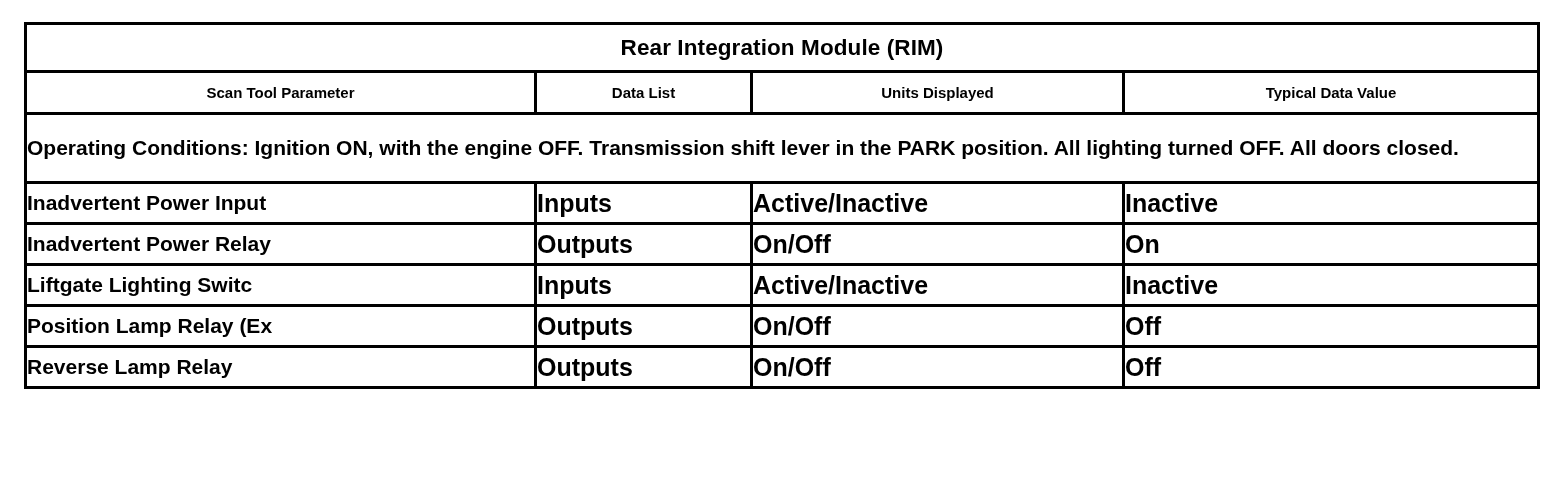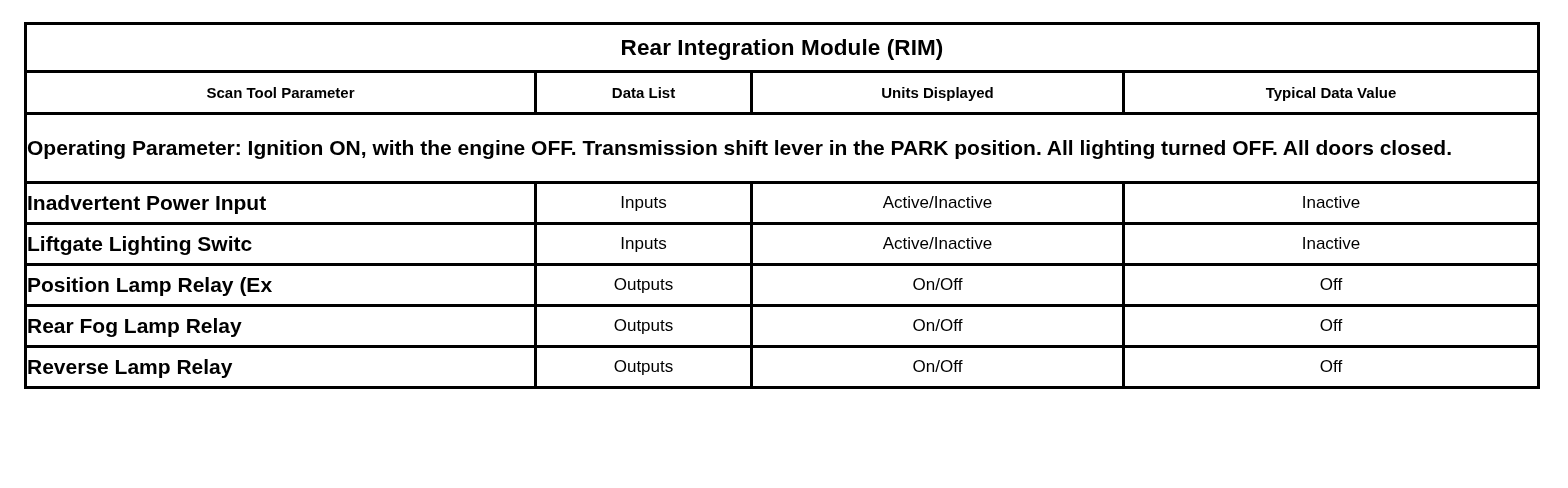--- a/index.html
+++ b/index.html
@@ -77,23 +77,23 @@
     text-align: left;
     font-weight: bold;
     font-size: 21px;
     height: 38px;
     line-height: 38px;
     padding-left: 6px;
     white-space: nowrap;
   }
 
   .cell-data {
-    text-align: center;
-    font-weight: normal;
-    font-size: 17px;
+    text-align: left;
+    font-weight: bold;
+    font-size: 25px;
     height: 38px;
     line-height: 38px;
     white-space: nowrap;
   }
 </style>
 </head>
 <body>
 
 <div id="page">
   <table id="rim-table">
@@ -107,43 +107,43 @@
       <tr>
         <td class="cell-title" colspan="4">Rear Integration Module (RIM)</td>
       </tr>
       <tr>
         <td class="cell-header">Scan Tool Parameter</td>
         <td class="cell-header">Data List</td>
         <td class="cell-header">Units Displayed</td>
         <td class="cell-header">Typical Data Value</td>
       </tr>
       <tr>
-        <td class="cell-conditions" colspan="4">Operating Parameter: Ignition ON, with the engine OFF. Transmission shift lever in the PARK position. All lighting turned OFF. All doors closed.</td>
+        <td class="cell-conditions" colspan="4">Operating Conditions: Ignition ON, with the engine OFF. Transmission shift lever in the PARK position. All lighting turned OFF. All doors closed.</td>
       </tr>
 
       <tr>
         <td class="cell-param">Inadvertent Power Input</td>
         <td class="cell-data">Inputs</td>
         <td class="cell-data">Active/Inactive</td>
         <td class="cell-data">Inactive</td>
       </tr>
       <tr>
+        <td class="cell-param">Inadvertent Power Relay</td>
+        <td class="cell-data">Outputs</td>
+        <td class="cell-data">On/Off</td>
+        <td class="cell-data">On</td>
+      </tr>
+      <tr>
         <td class="cell-param">Liftgate Lighting Switc</td>
         <td class="cell-data">Inputs</td>
         <td class="cell-data">Active/Inactive</td>
         <td class="cell-data">Inactive</td>
       </tr>
       <tr>
         <td class="cell-param">Position Lamp Relay (Ex</td>
-        <td class="cell-data">Outputs</td>
-        <td class="cell-data">On/Off</td>
-        <td class="cell-data">Off</td>
-      </tr>
-      <tr>
-        <td class="cell-param">Rear Fog Lamp Relay</td>
         <td class="cell-data">Outputs</td>
         <td class="cell-data">On/Off</td>
         <td class="cell-data">Off</td>
       </tr>
       <tr>
         <td class="cell-param">Reverse Lamp Relay</td>
         <td class="cell-data">Outputs</td>
         <td class="cell-data">On/Off</td>
         <td class="cell-data">Off</td>
       </tr>

